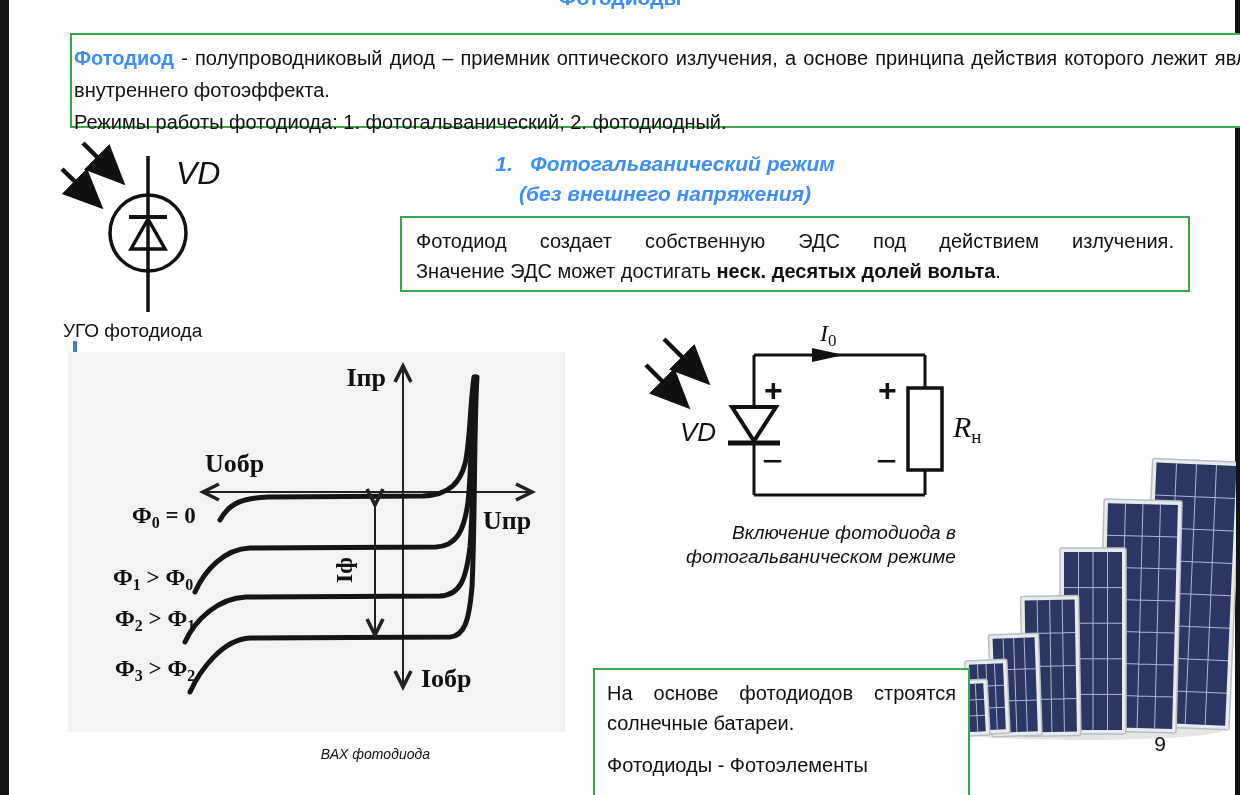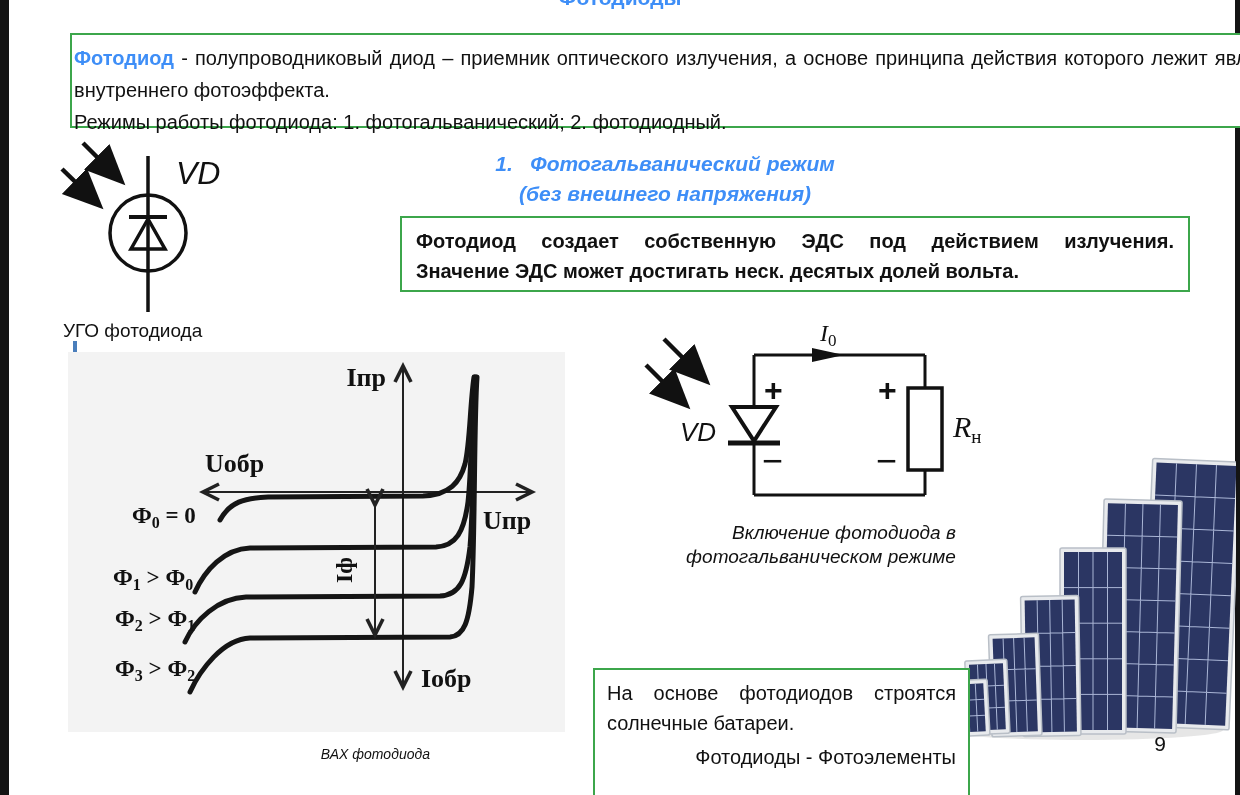--- a/index.html
+++ b/index.html
@@ -12,28 +12,28 @@
               font-size:21px;font-weight:bold;color:#3e8ef7;}
   #def-box{left:70px;top:33px;width:1226px;height:95px;padding:7px 2px;
            font-size:20px;line-height:32px;}
   #def-box p{margin:0;text-align:justify;}
   #def-box .term{font-weight:bold;color:#3e8ef7;}
   #ugo-caption{left:63px;top:320px;font-size:19px;}
   #vah-caption{left:240px;top:746px;width:190px;text-align:right;font-size:14px;font-style:italic;}
   #mode-heading{left:400px;top:149px;width:530px;text-align:center;
                 font-size:21px;font-weight:bold;line-height:30px;color:#3e8ef7;font-style:italic;}
   #emf-box{left:400px;top:216px;width:790px;height:76px;padding:8px 14px;
-           font-size:20px;line-height:30px;font-weight:bold;}
+           font-size:20px;line-height:30px;}
   #emf-box .l1{text-align:justify;text-align-last:justify;}
   #circuit-caption{left:686px;top:521px;font-size:19px;font-style:italic;line-height:24px;text-align:right;}
   #solar-box{left:593px;top:668px;width:377px;height:130px;padding:8px 12px;
              font-size:20px;line-height:30px;}
   #solar-box p{margin:0;}
   #solar-box .l1{text-align:justify;}
-  #solar-box .l2{text-align:right;margin-top:4px;}
+  #solar-box .l2{text-align:left;margin-top:12px;}
   #page-number{left:1138px;top:732px;width:44px;text-align:center;font-size:21px;}
   #blue-artifact{left:73px;top:341px;width:4px;height:11px;background:#4a7ebb;}
   svg text{fill:#111;}
   .mathser{font-family:"Liberation Serif",serif;font-weight:bold;}
   .ital{font-style:italic;}
 </style>
 </head>
 <body>
 
 <div id="slide">

